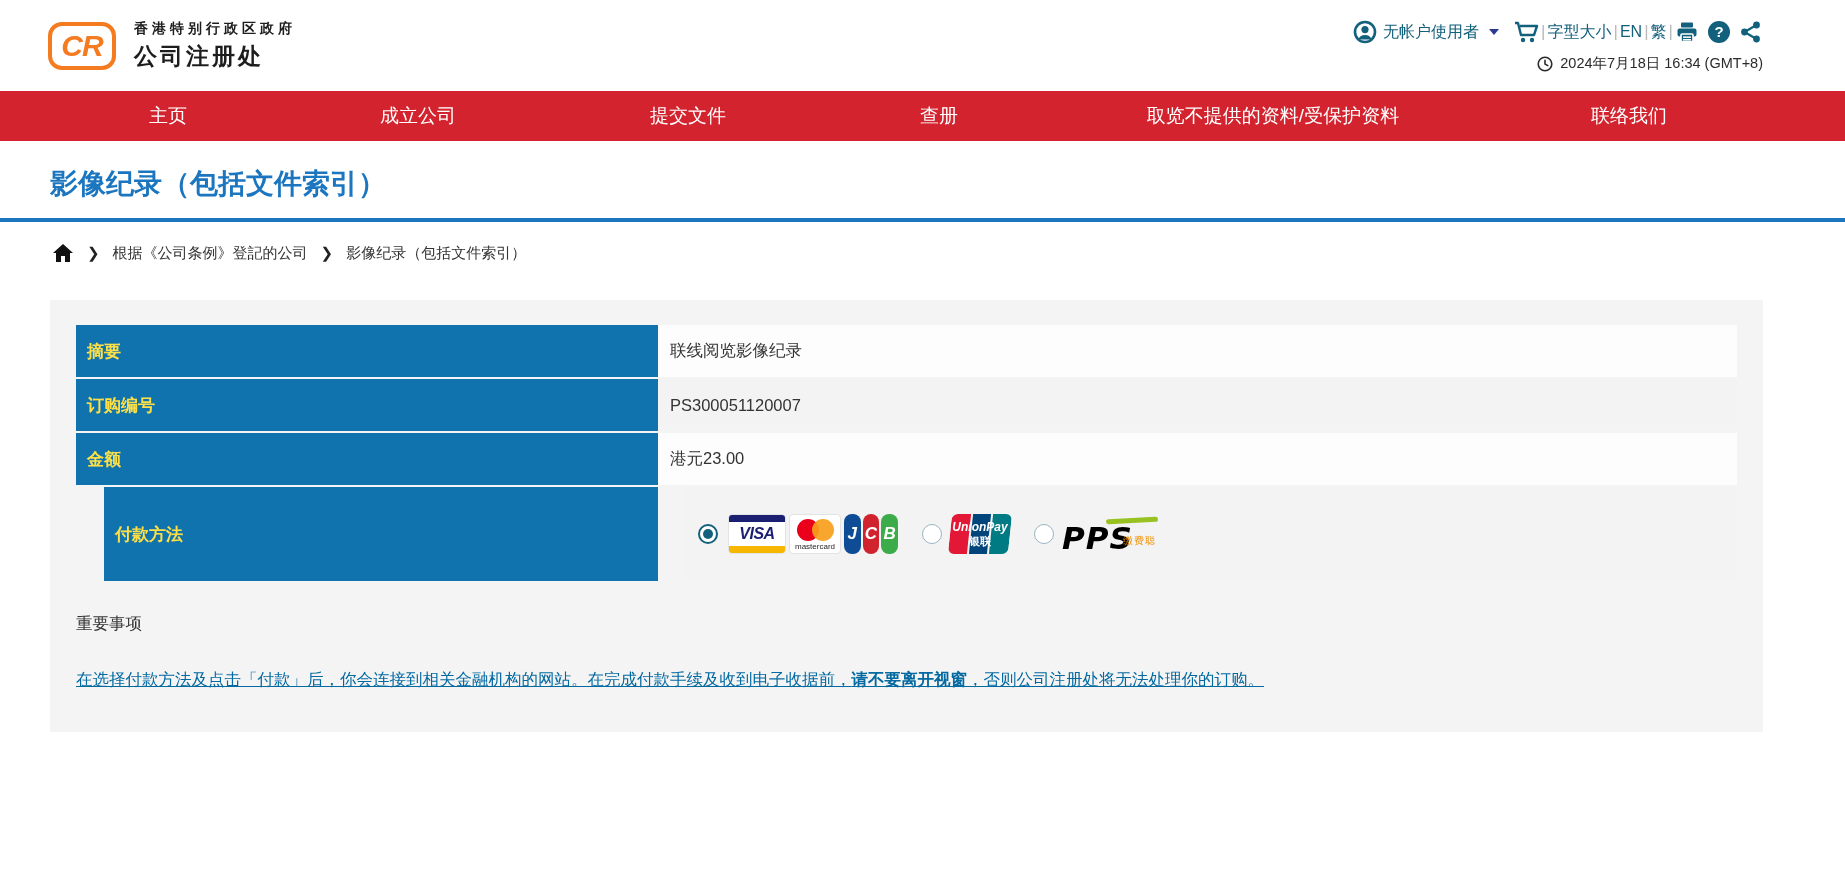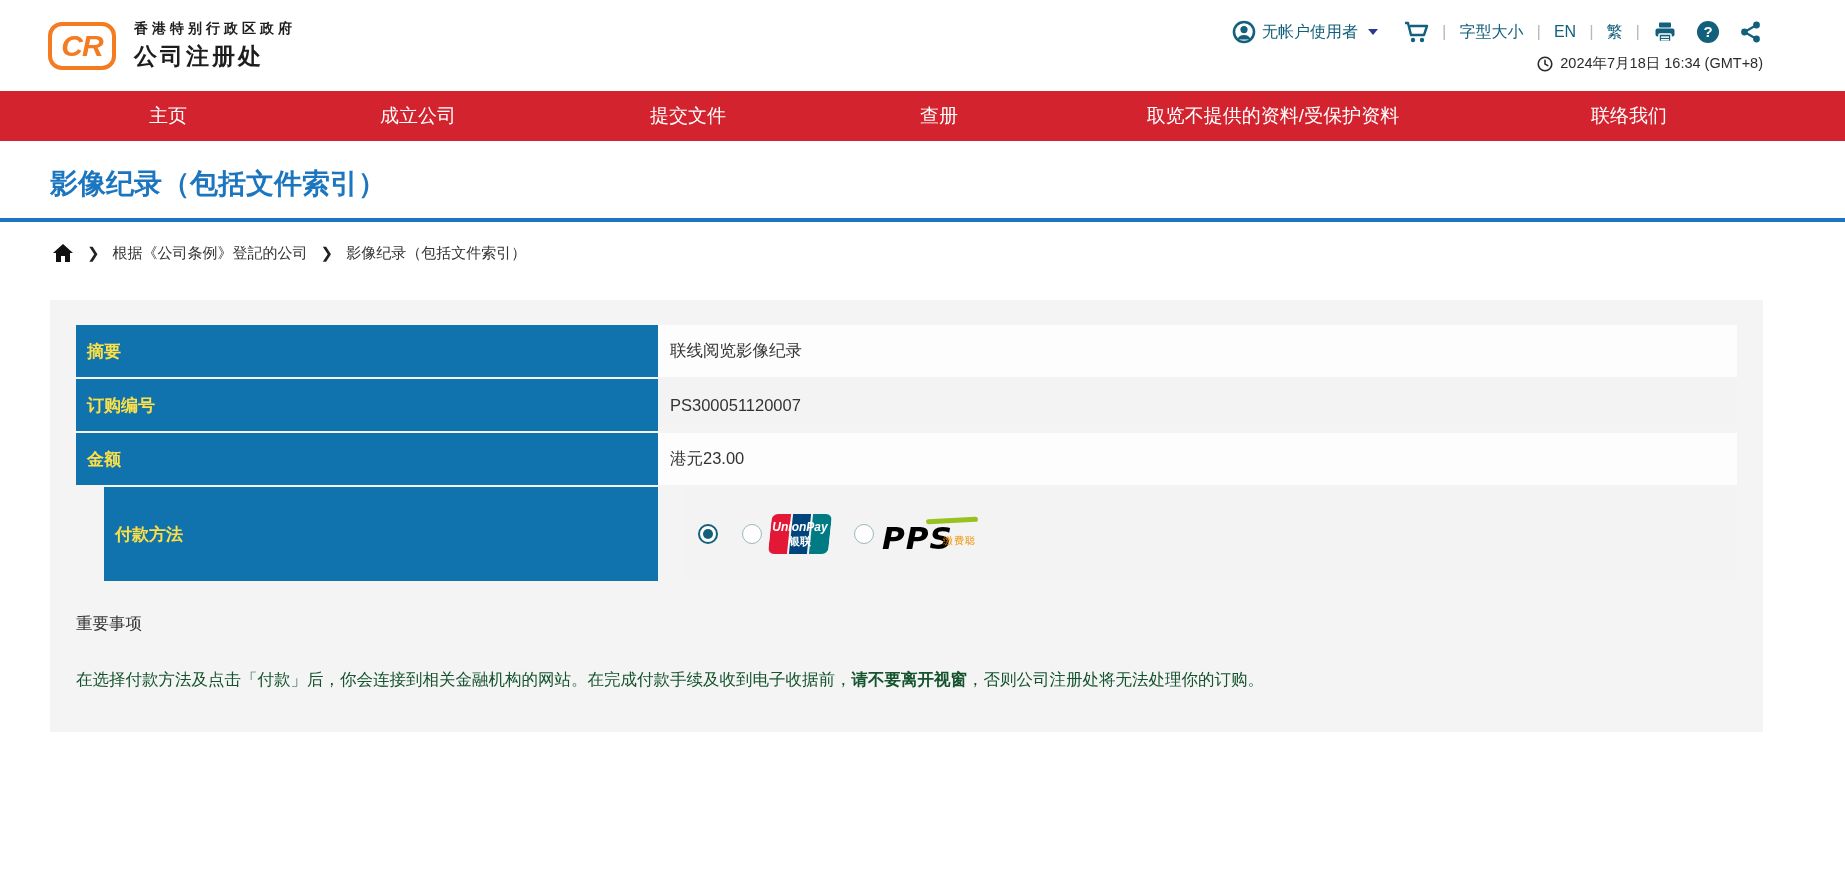--- a/index.html
+++ b/index.html
@@ -10,21 +10,21 @@
   
   .top-header { position:absolute; top:0; left:0; width:1845px; height:91px; background:#fff; }
   .logo-group { position:absolute; left:48px; top:20px; display:flex; align-items:center; gap:18px; }
   .cr-logo { width:68px; height:48px; border:4px solid #f47b20; border-radius:14px;
              display:flex; align-items:center; justify-content:center; background:#fff; }
   .cr-logo span { color:#f47b20; font-weight:bold; font-style:italic; font-size:30px; letter-spacing:-1px; }
   .dept-gov { font-size:14px; font-weight:bold; color:#1d1d1d; letter-spacing:4px; }
   .dept-name { font-size:23px; font-weight:bold; color:#1d1d1d; letter-spacing:3px; margin-top:3px; }
 
   .top-right { position:absolute; right:82px; top:20px; text-align:right; }
-  .util-row { display:flex; align-items:center; gap:11px; justify-content:flex-end; color:#13607c; font-size:16px; }
+  .util-row { display:flex; align-items:center; gap:0; justify-content:flex-end; color:#13607c; font-size:16px; }
   .util-row .sep { color:#b9b9b9; font-size:17px; padding:0 2px; }
   .util-link { color:#13607c; cursor:pointer; display:flex; align-items:center; gap:6px; }
   .caret-down { width:0; height:0; border-left:5px solid transparent; border-right:5px solid transparent;
                 border-top:6px solid #2b3990; display:inline-block; margin-left:4px; }
   .icon { display:inline-flex; align-items:center; justify-content:center; color:#13607c; }
   .date-row { margin-top:10px; display:flex; align-items:center; gap:7px; justify-content:flex-end;
               color:#2b2b2b; font-size:14.5px; }
 
   
   .main-nav { position:absolute; top:91px; left:0; width:1845px; height:50px; background:#d2232e; }
@@ -89,21 +89,21 @@
 
   .pps { position:relative; width:96px; height:40px; margin-left:8px; }
   .pps .pps-word { position:absolute; left:0; bottom:0px; color:#000000; font-weight:bold; font-style:italic;
                    font-size:31px; line-height:1; letter-spacing:1px; font-family:"DejaVu Sans",sans-serif; }
   .pps .swoosh { position:absolute; right:0; top:4px; width:52px; height:5px; background:#97c21f; border-radius:3px;
                  transform:rotate(-3deg); }
   .pps .pps-cn { position:absolute; right:2px; bottom:6px; color:#f29100; font-size:10px; letter-spacing:1px; } .gap24 { width:24px; }
 
   
   .notes-heading { margin-top:32px; font-size:16.5px; color:#333; }
-  .notes-text { margin-top:32px; font-size:16.5px; color:#14532d; line-height:1.5; }
+  .notes-text { margin-top:32px; font-size:16.5px; color:#0369a1; line-height:1.5;text-decoration:underline; }
   .notes-text b { font-weight:bold; }
 
   
   .actions { position:absolute; top:798px; right:82px; display:flex; gap:22px; }
   .btn { height:44px; font-size:17px; display:flex; align-items:center; justify-content:center;
          cursor:pointer; font-family:inherit; }
   .btn-cancel { width:80px; background:#fff; border:1px solid #333; color:#333; }
   .btn-pay { width:132px; background:#c9232e; border:none; color:#fff; }
 
   svg { display:block; }
@@ -228,20 +228,37 @@
         <div class="cell-value row-h bg-b">PS300051120007</div>
 
         <div class="cell-label row-h">金额</div>
         <div class="cell-value row-h bg-a">港元23.00</div>
 
         <div class="cell-label row-pay">付款方法</div>
         <div class="cell-value row-pay bg-b">
           <div class="pay-options">
 
             <span class="radio selected"></span>
+            <div class="cards">
+              <div class="card visa">
+                <div class="bar-top"></div>
+                <div class="visa-word">VISA</div>
+                <div class="bar-bot"></div>
+              </div>
+              <div class="card mc">
+                <div class="c-red"></div>
+                <div class="c-org"></div>
+                <div class="mc-word">mastercard</div>
+              </div>
+              <div class="card jcb">
+                <div class="stripe s1">J</div>
+                <div class="stripe s2">C</div>
+                <div class="stripe s3">B</div>
+              </div>
+            </div>
 
             <span class="gap24"></span>
             <span class="radio"></span>
             <div class="card unionpay">
               <div class="up-inner">
                 <div class="up-r"></div>
                 <div class="up-n"></div>
                 <div class="up-t"></div>
               </div>
               <div class="up-text">

